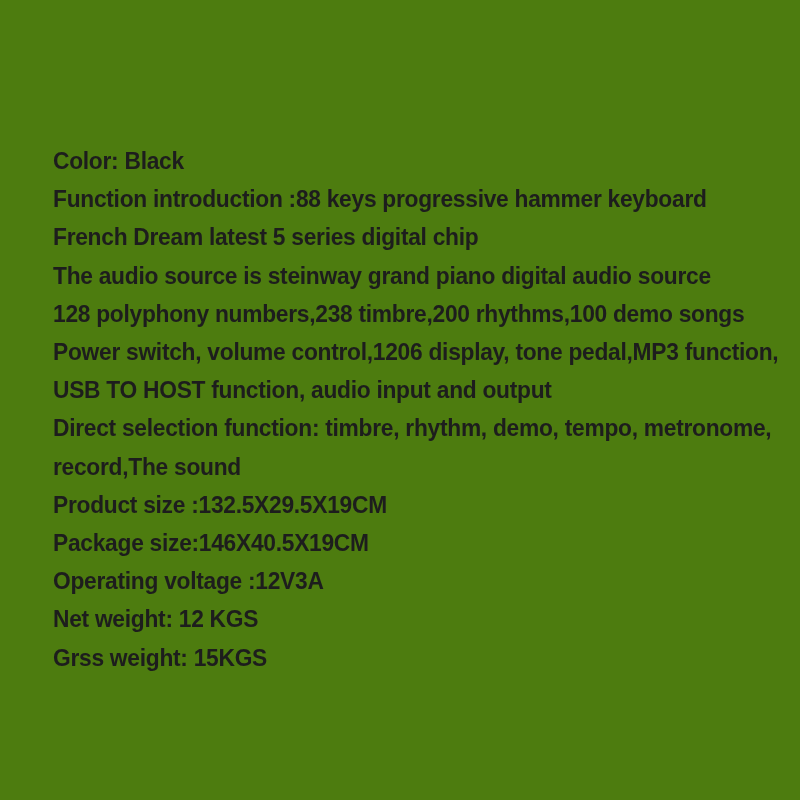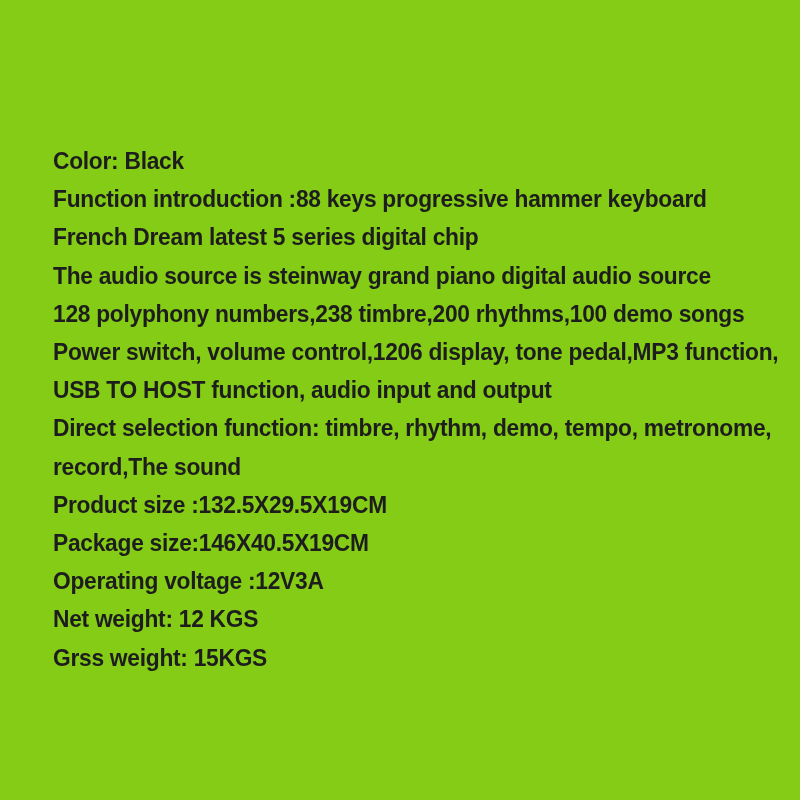--- a/index.html
+++ b/index.html
@@ -10,21 +10,21 @@
     width: 800px;
     height: 800px;
     background: #ffffff;
     overflow: hidden;
     position: relative;
     font-family: "Liberation Sans", sans-serif;
   }
   .page {
     position: absolute;
     inset: 0;
-    background: #84cc16;
+    background: #4d7c0f;
   }
   .text-block {
     position: absolute;
     left: 53px;
     top: 142px;
   }
   .line {
     font-size: 24.5px;
     font-weight: 600;
     color: #1d1d1d;

